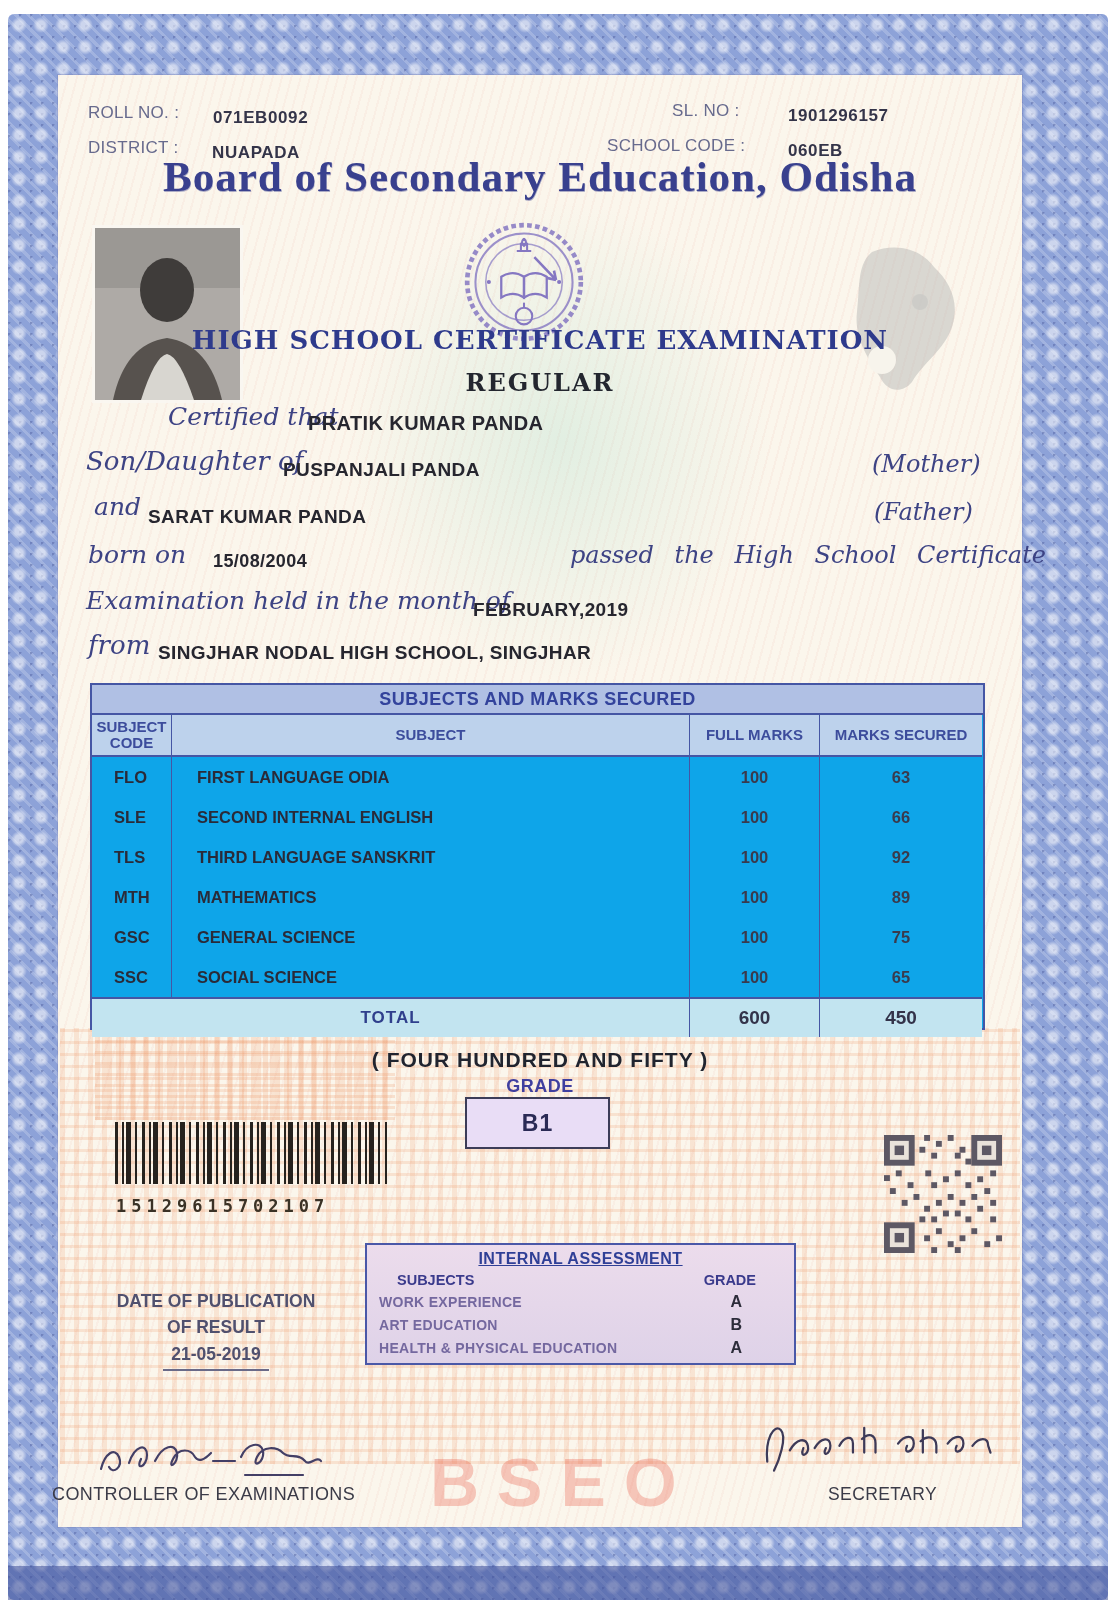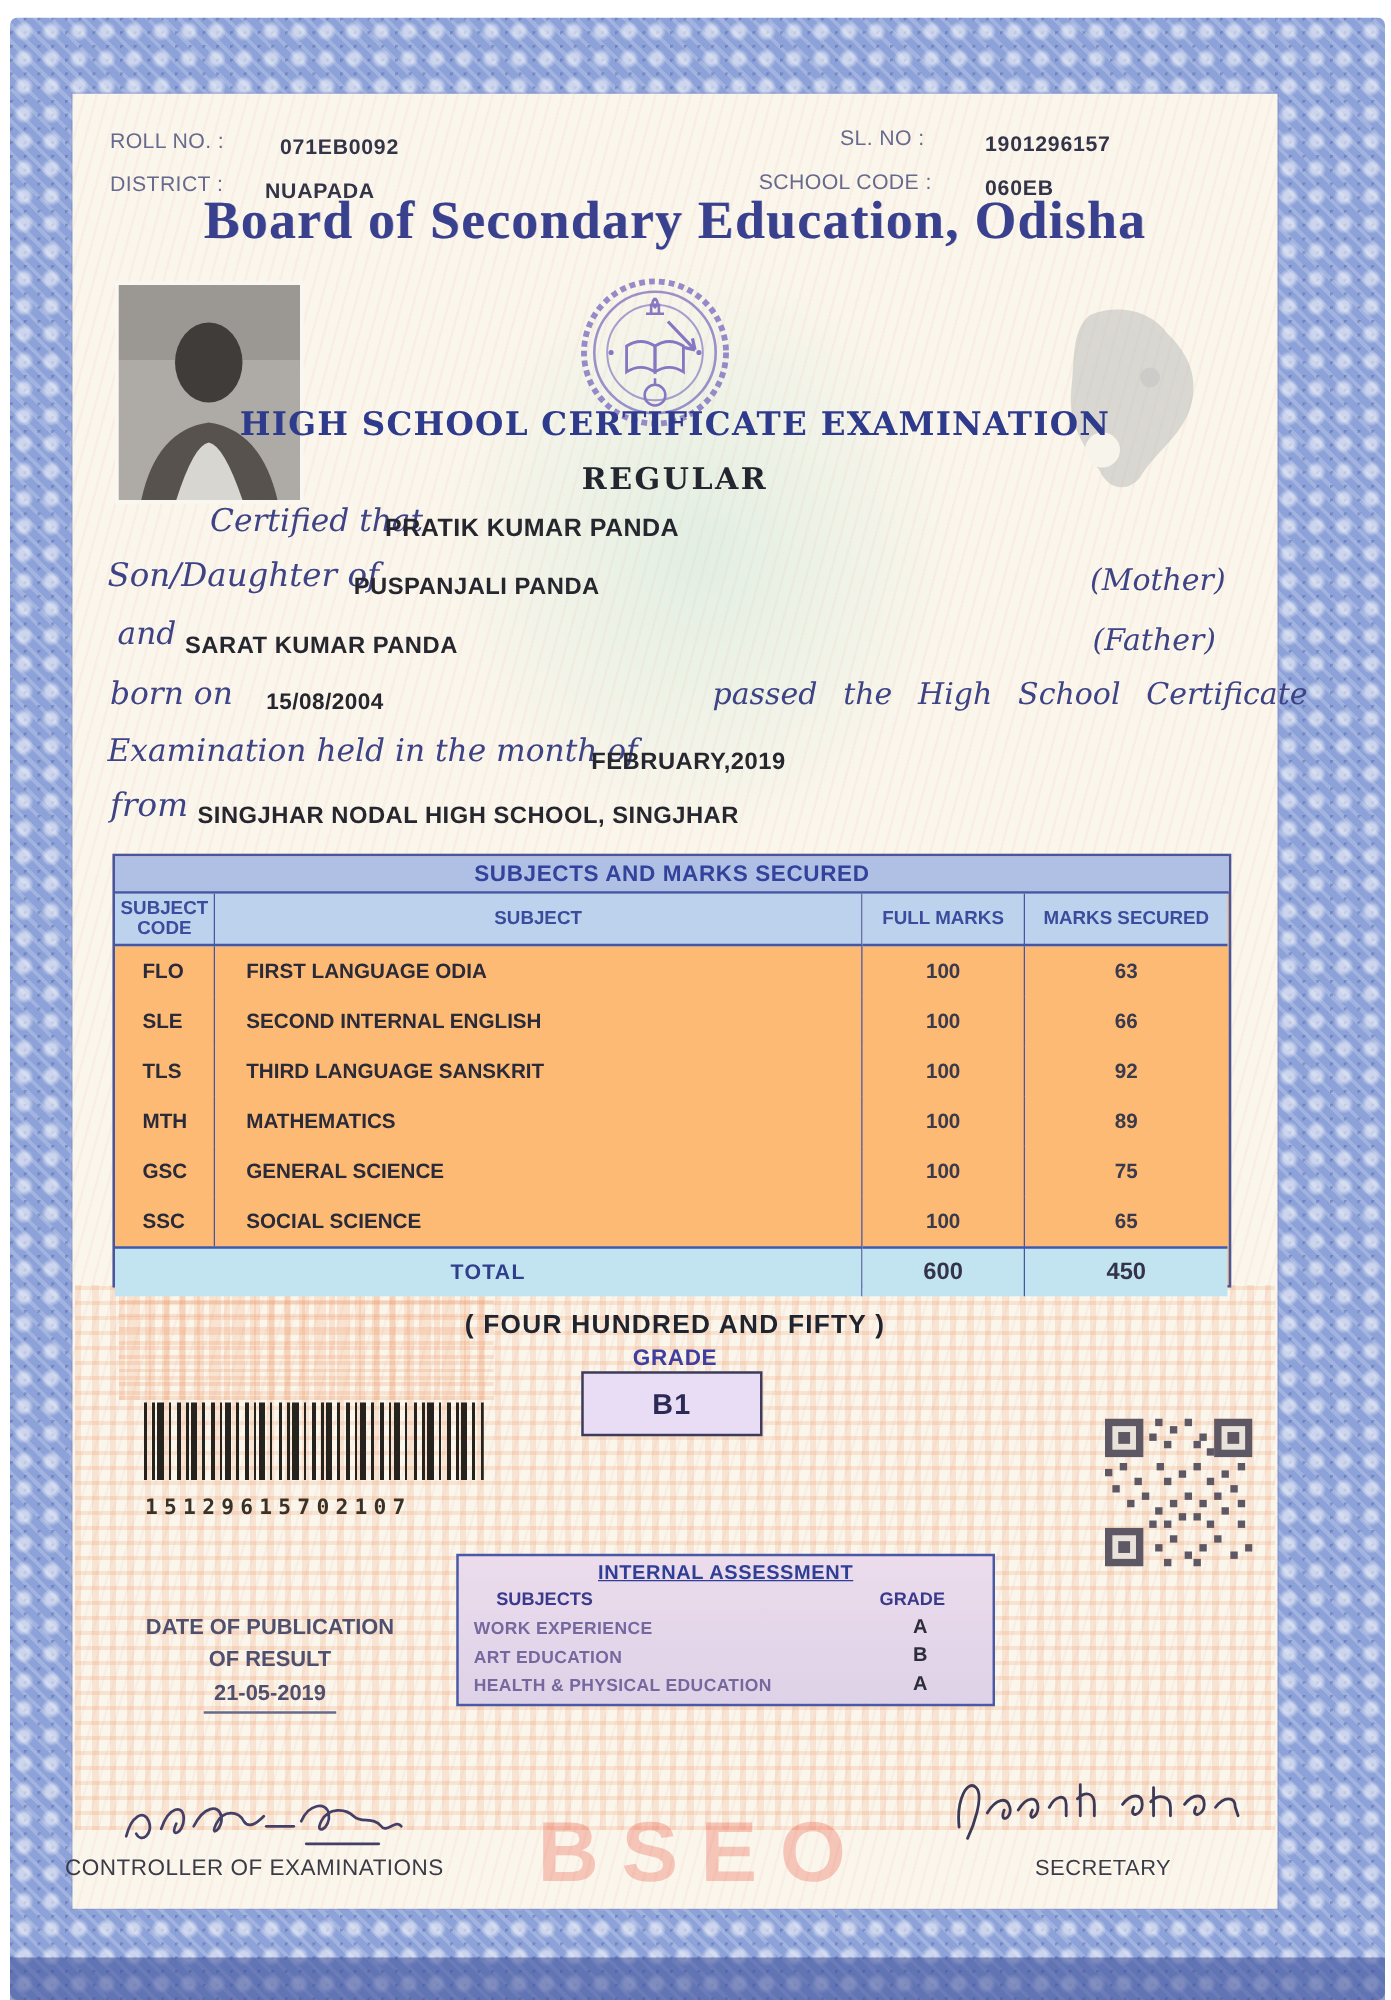--- a/index.html
+++ b/index.html
@@ -38,21 +38,21 @@
   .typed{font-weight:bold;color:#26262f;letter-spacing:0.4px;}
   .board-title{left:58px;top:152px;width:964px;text-align:center;
     font-family:Liberation Serif, serif;font-weight:bold;font-size:43px;color:#39408e;
     letter-spacing:1px;text-shadow:0.5px 0.5px 0 rgba(57,64,142,0.4);}
   .exam-title{left:58px;top:325px;width:964px;text-align:center;
     font-family:"DejaVu Serif",serif;font-weight:bold;font-size:26px;color:#2e3a8c;letter-spacing:1px;}
   .exam-type{left:58px;top:368px;width:964px;text-align:center;
     font-family:"DejaVu Serif",serif;font-weight:bold;font-size:24px;color:#23262f;letter-spacing:2px;}
   
   .mtable{left:90px;top:683px;width:895px;height:347px;border:2.5px solid #4556a4;box-sizing:border-box;
-    background:#fdba74;}
+    background:#0ea5e9;}
   .mt-title{height:28px;background:#b0c0e4;border-bottom:2px solid #4556a4;display:flex;
     align-items:center;justify-content:center;font-weight:bold;font-size:18px;color:#33439c;letter-spacing:0.5px;}
   .mt-grid{display:grid;grid-template-columns:80px 518px 130px 162px;}
   .hcell{height:40px;background:#bdd2ec;border-bottom:2px solid #4556a4;display:flex;align-items:center;
     justify-content:center;text-align:center;font-weight:bold;font-size:15px;color:#3c4c9c;line-height:1.05;}
   .hcell.br, .bcell.br, .tcell.br{border-right:1.6px solid #4556a4;}
   .bcell{height:40px;display:flex;align-items:center;font-weight:bold;font-size:16.5px;color:#2a2a38;}
   .bcell.code{padding-left:22px;box-sizing:border-box;}
   .bcell.subj{padding-left:25px;box-sizing:border-box;}
   .bcell.num{justify-content:center;color:#3a3a4c;}
@@ -94,21 +94,21 @@
 
 <div class="page">
   <div class="frame"></div>
   <div class="bottom-strip"></div>
   <div class="paper"></div>
   <div class="greenwash"></div>
   <div class="security"></div>
   <div class="security2"></div>
 
   <div class="abs lbl" style="left:88px;top:103px;">ROLL NO. :</div>
-  <div class="abs val" style="left:224px;top:108px;">071EB0092</div>
+  <div class="abs val" style="left:213px;top:108px;">071EB0092</div>
   <div class="abs lbl" style="left:88px;top:138px;">DISTRICT :</div>
   <div class="abs val" style="left:212px;top:143px;">NUAPADA</div>
   <div class="abs lbl" style="left:672px;top:101px;">SL. NO :</div>
   <div class="abs val" style="left:788px;top:106px;">1901296157</div>
   <div class="abs lbl" style="left:607px;top:136px;">SCHOOL CODE :</div>
   <div class="abs val" style="left:788px;top:141px;">060EB</div>
 
   <div class="abs board-title">Board of Secondary Education, Odisha</div>
 
   <div class="abs photo">

